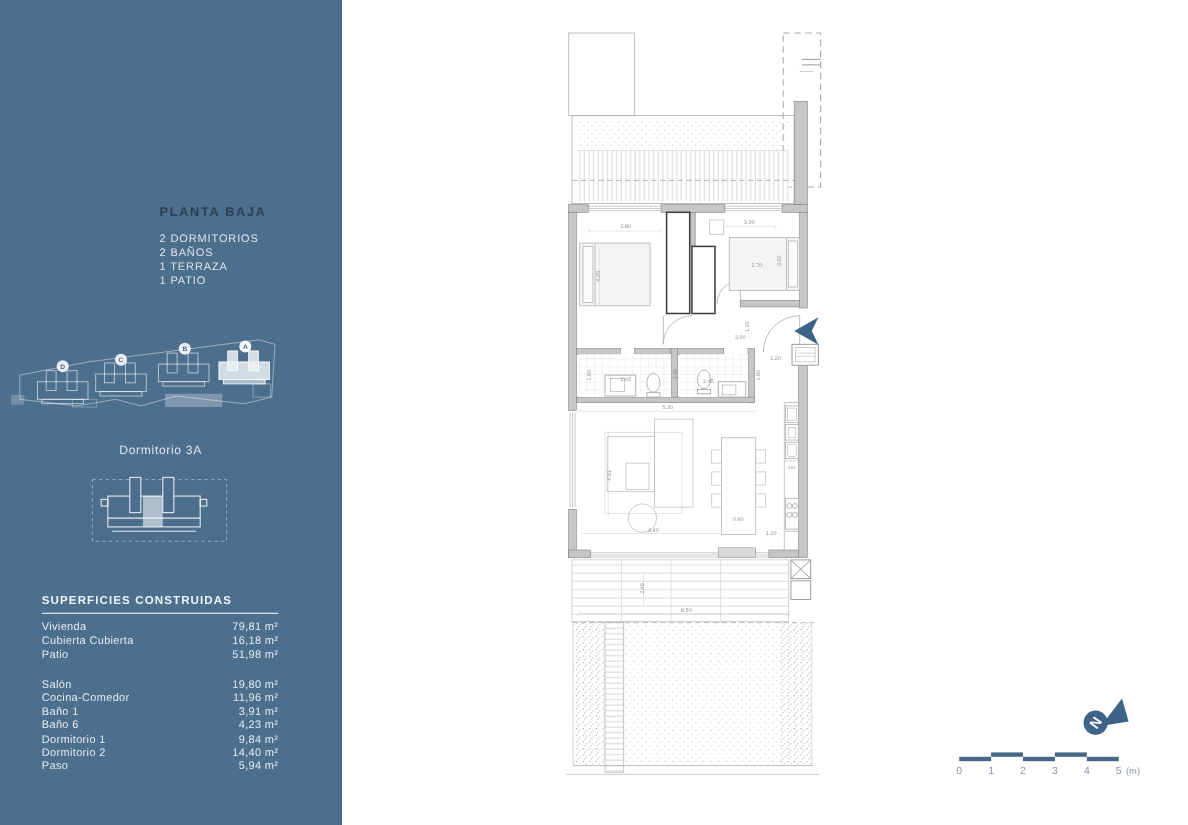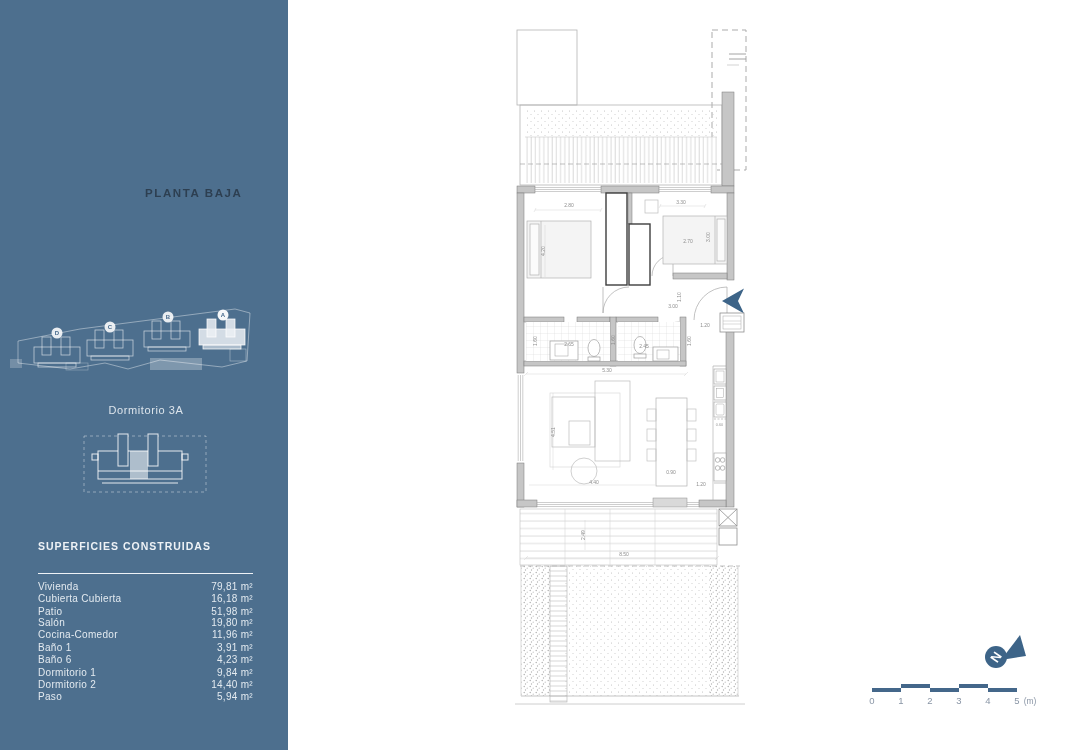--- a/index.html
+++ b/index.html
@@ -1,33 +1,33 @@
 <!DOCTYPE html>
 <html><head>
 <meta charset="utf-8">
 <style>
   html,body{margin:0;padding:0;background:#ffffff;}
   .stage{position:relative;width:1080px;height:750px;background:#ffffff;overflow:hidden;
          font-family:"Liberation Sans",sans-serif;}
   
-  .sidebar{position:absolute;left:0;top:0;width:288px;height:750px;background:#4d6f8e;overflow:hidden;}
+  .sidebar{position:absolute;left:0;top:0;width:311px;height:750px;background:#4d6f8e;overflow:hidden;}
   .sb-title{position:absolute;left:145px;top:187px;margin:0;font-size:11.5px;font-weight:bold;
             letter-spacing:1.6px;color:#2d3f51;white-space:nowrap;}
   .sb-features{position:absolute;left:145px;top:212px;margin:0;padding:0;list-style:none;
                font-size:10px;letter-spacing:0.8px;color:#dde5ec;line-height:12.6px;white-space:nowrap;}
   .sb-bloque{position:absolute;left:0;top:289px;width:290px;text-align:center;font-size:10.5px;
              letter-spacing:0.6px;color:#dbe3ea;}
   .sb-site{position:absolute;left:10px;top:303px;width:250px;height:85px;}
   .sb-apt-label{position:absolute;left:0;top:404px;width:292px;text-align:center;font-size:11px;
                 letter-spacing:0.6px;color:#dde5ec;}
   .sb-apt{position:absolute;left:80px;top:426px;width:130px;height:70px;}
   .sb-table{position:absolute;left:38px;width:215px;color:#e3eaf0;}
   .sb-constructed{top:540px;}
   .sb-useful{top:610px;}
-  .sb-table h2{margin:0 0 0 0;padding:0 0 21px 0;font-size:10.5px;font-weight:600;letter-spacing:1px;
+  .sb-table h2{margin:0 0 0 0;padding:0 0 5px 0;font-size:10.5px;font-weight:600;letter-spacing:1px;
                color:#eef2f6;border-bottom:1.5px solid #eef2f6;white-space:nowrap;}
   .sb-table .rows{margin-top:7px;}
   .sb-table .row{display:flex;justify-content:space-between;font-size:10px;line-height:12.4px;
                  letter-spacing:0.3px;}
   .sb-table .row .val{text-align:right;}
   
   .floorplan{position:absolute;left:505px;top:25px;width:250px;height:690px;}
   .legend{position:absolute;left:860px;top:620px;width:180px;height:90px;}
   .dim{font-family:"Liberation Sans",sans-serif;font-size:5px;fill:#8f8f8f;}
   .dim-s{font-family:"Liberation Sans",sans-serif;font-size:3.8px;fill:#9a9a9a;}
@@ -37,20 +37,26 @@
   .sb-circle-letter{font-family:"Liberation Sans",sans-serif;font-size:6px;font-weight:bold;fill:#46698c;}
 </style>
 </head>
 <body>
 
 <div class="stage">
 
   <aside class="sidebar">
     <h1 class="sb-title">PLANTA BAJA</h1>
 
+    <ul class="sb-features">
+      <li>2 DORMITORIOS</li>
+      <li>2 BAÑOS</li>
+      <li>1 TERRAZA</li>
+      <li>1 PATIO</li>
+    </ul>
 
 
     <svg class="sb-site" viewBox="0 0 250 85">
       <path d="M8,38 L70,26 L225,6 L240,10 L237,58 L212,64 L150,57 L118,66 L95,60 L60,66 L8,60 Z" fill="none" stroke="rgba(255,255,255,0.5)" stroke-width="0.8"></path>
       <rect x="140" y="55" width="52" height="12" fill="rgba(255,255,255,0.28)"></rect>
       <rect x="220" y="46" width="16" height="12" fill="none" stroke="rgba(255,255,255,0.45)" stroke-width="0.7"></rect>
       <rect x="56" y="60" width="22" height="7" fill="none" stroke="rgba(255,255,255,0.35)" stroke-width="0.7"></rect>
       <rect x="0" y="56" width="12" height="9" fill="rgba(255,255,255,0.22)"></rect>
 
       <g stroke="rgba(255,255,255,0.65)" stroke-width="0.8" fill="none" transform="translate(24,34)">

